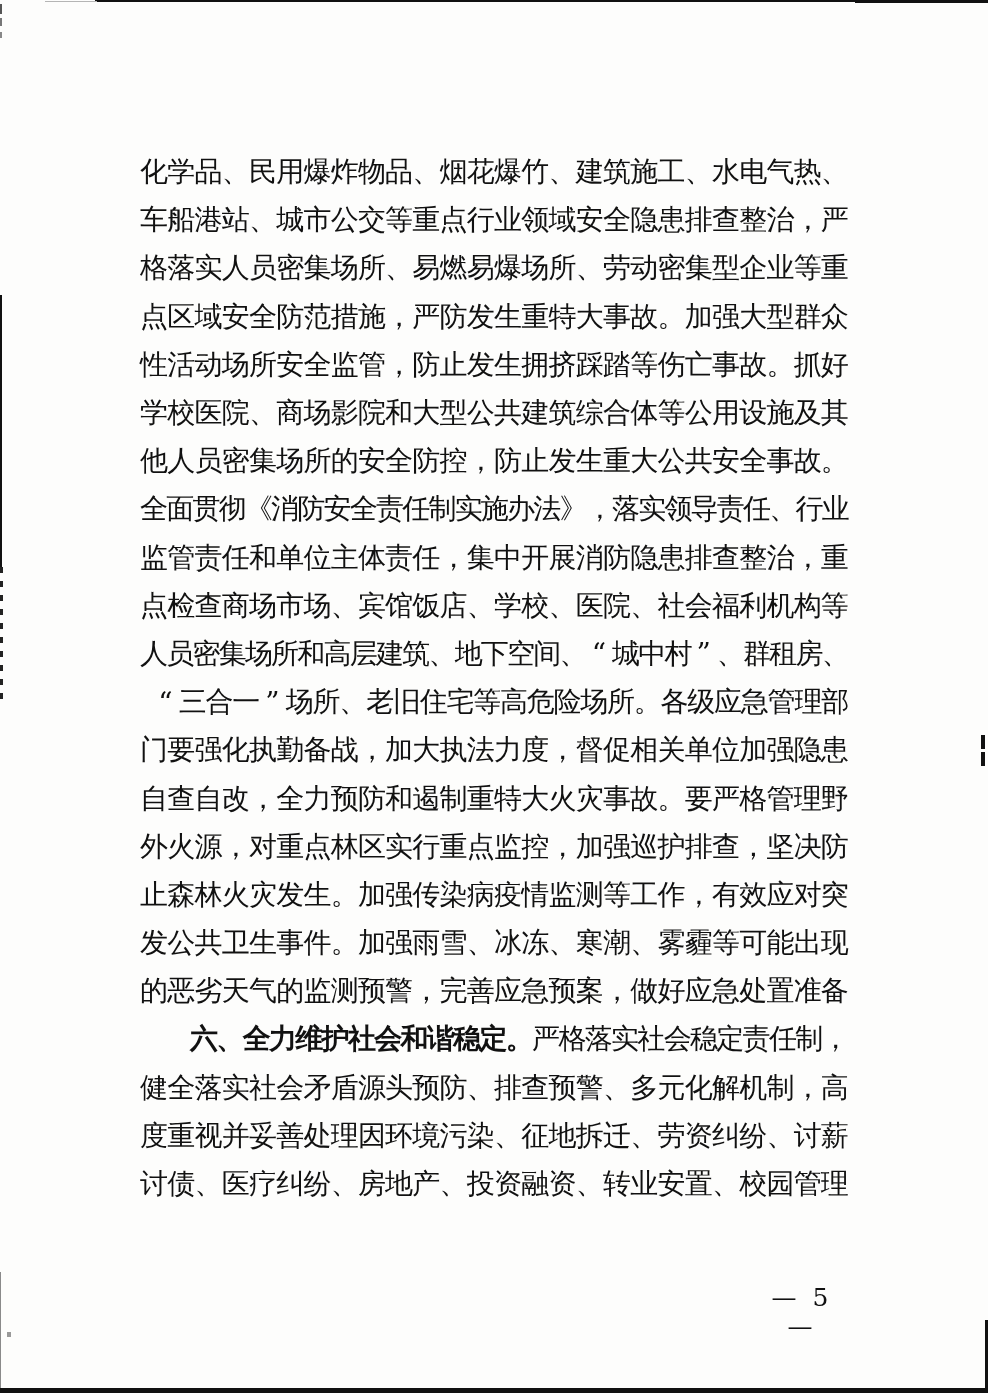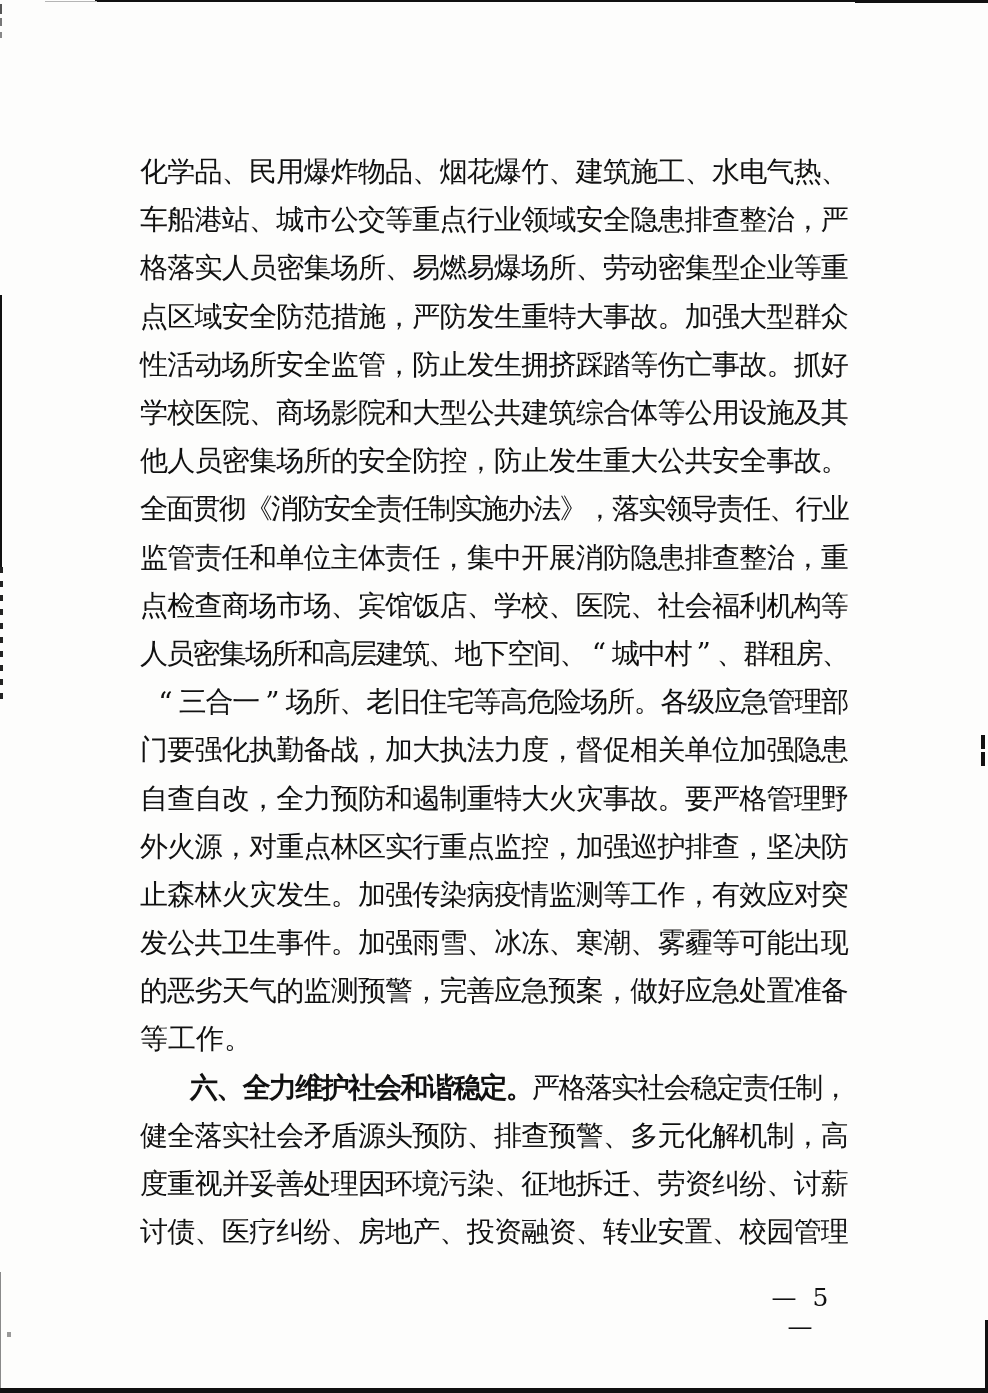--- a/index.html
+++ b/index.html
@@ -590,21 +590,20 @@
         <span>，</span>
         <span>做</span>
         <span>好</span>
         <span>应</span>
         <span>急</span>
         <span>处</span>
         <span>置</span>
         <span>准</span>
         <span>备</span>
       </div>
-      <div class="line nojust"><span>等</span><span>工</span><span>作</span><span>。</span></div>
       <div class="line" style="padding-left: 50px;">
         <span class="b">六</span>
         <span class="b">、</span>
         <span class="b">全</span>
         <span class="b">力</span>
         <span class="b">维</span>
         <span class="b">护</span>
         <span class="b">社</span>
         <span class="b">会</span>
         <span class="b">和</span>

